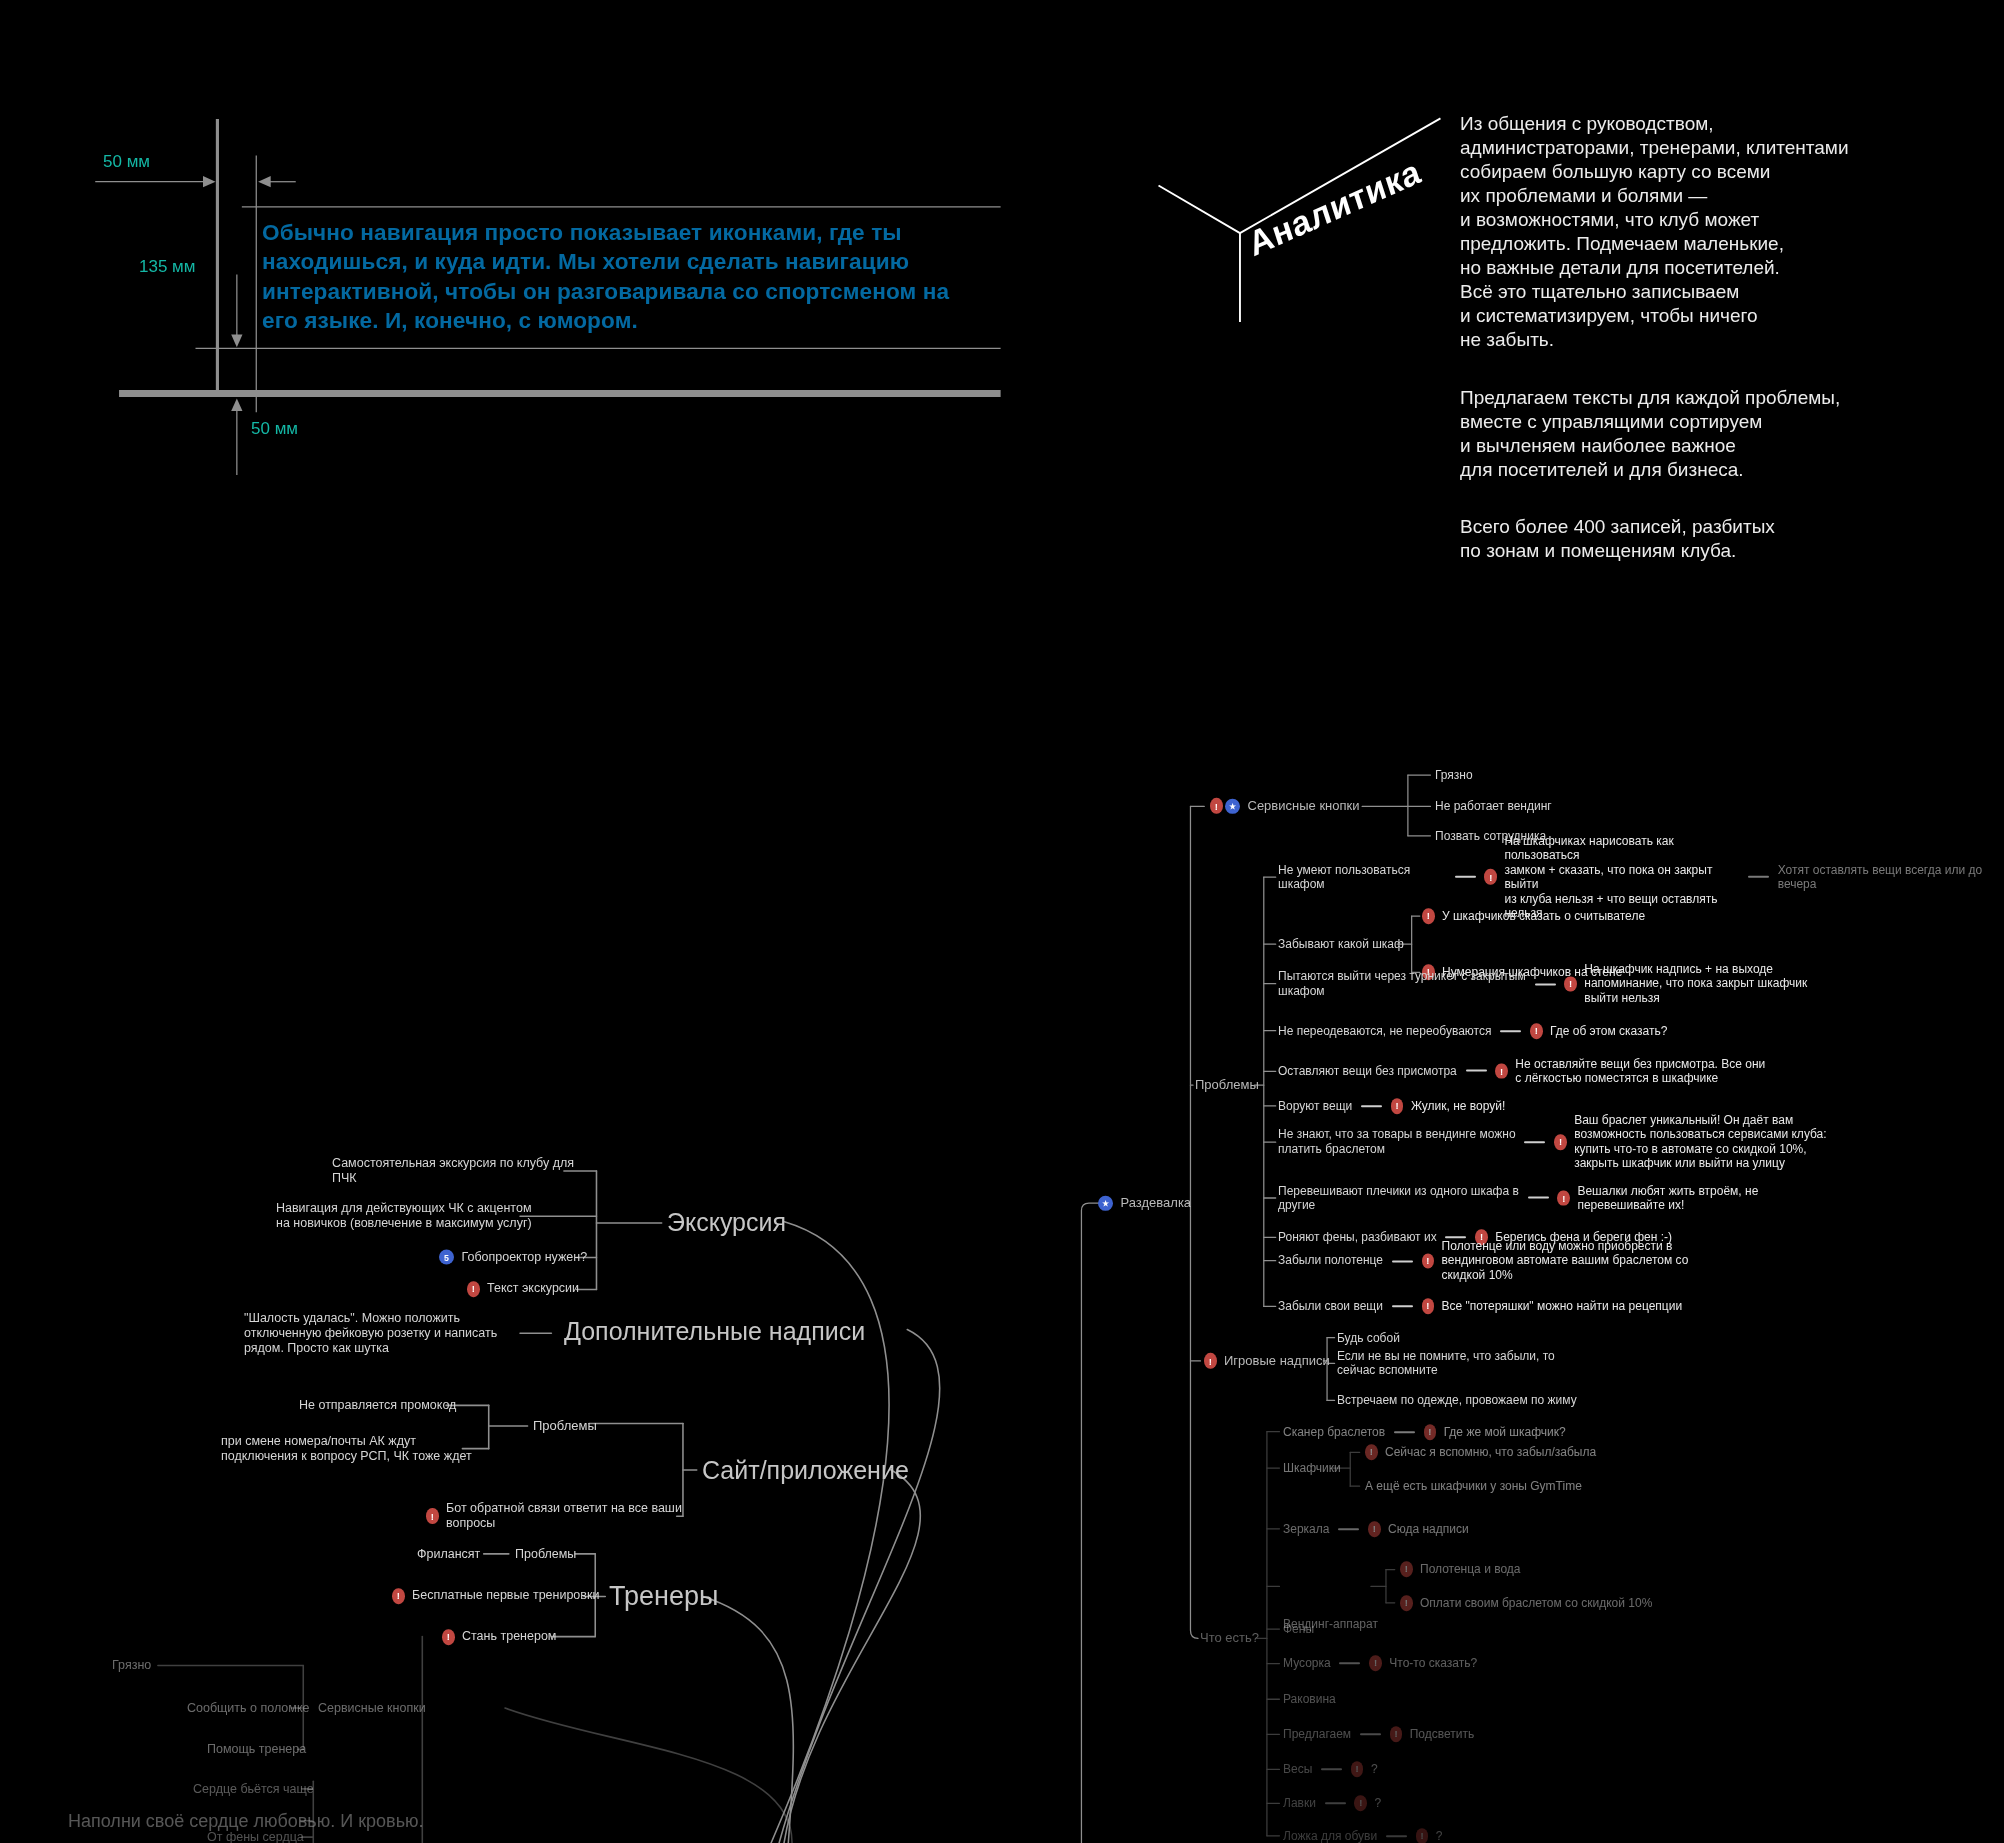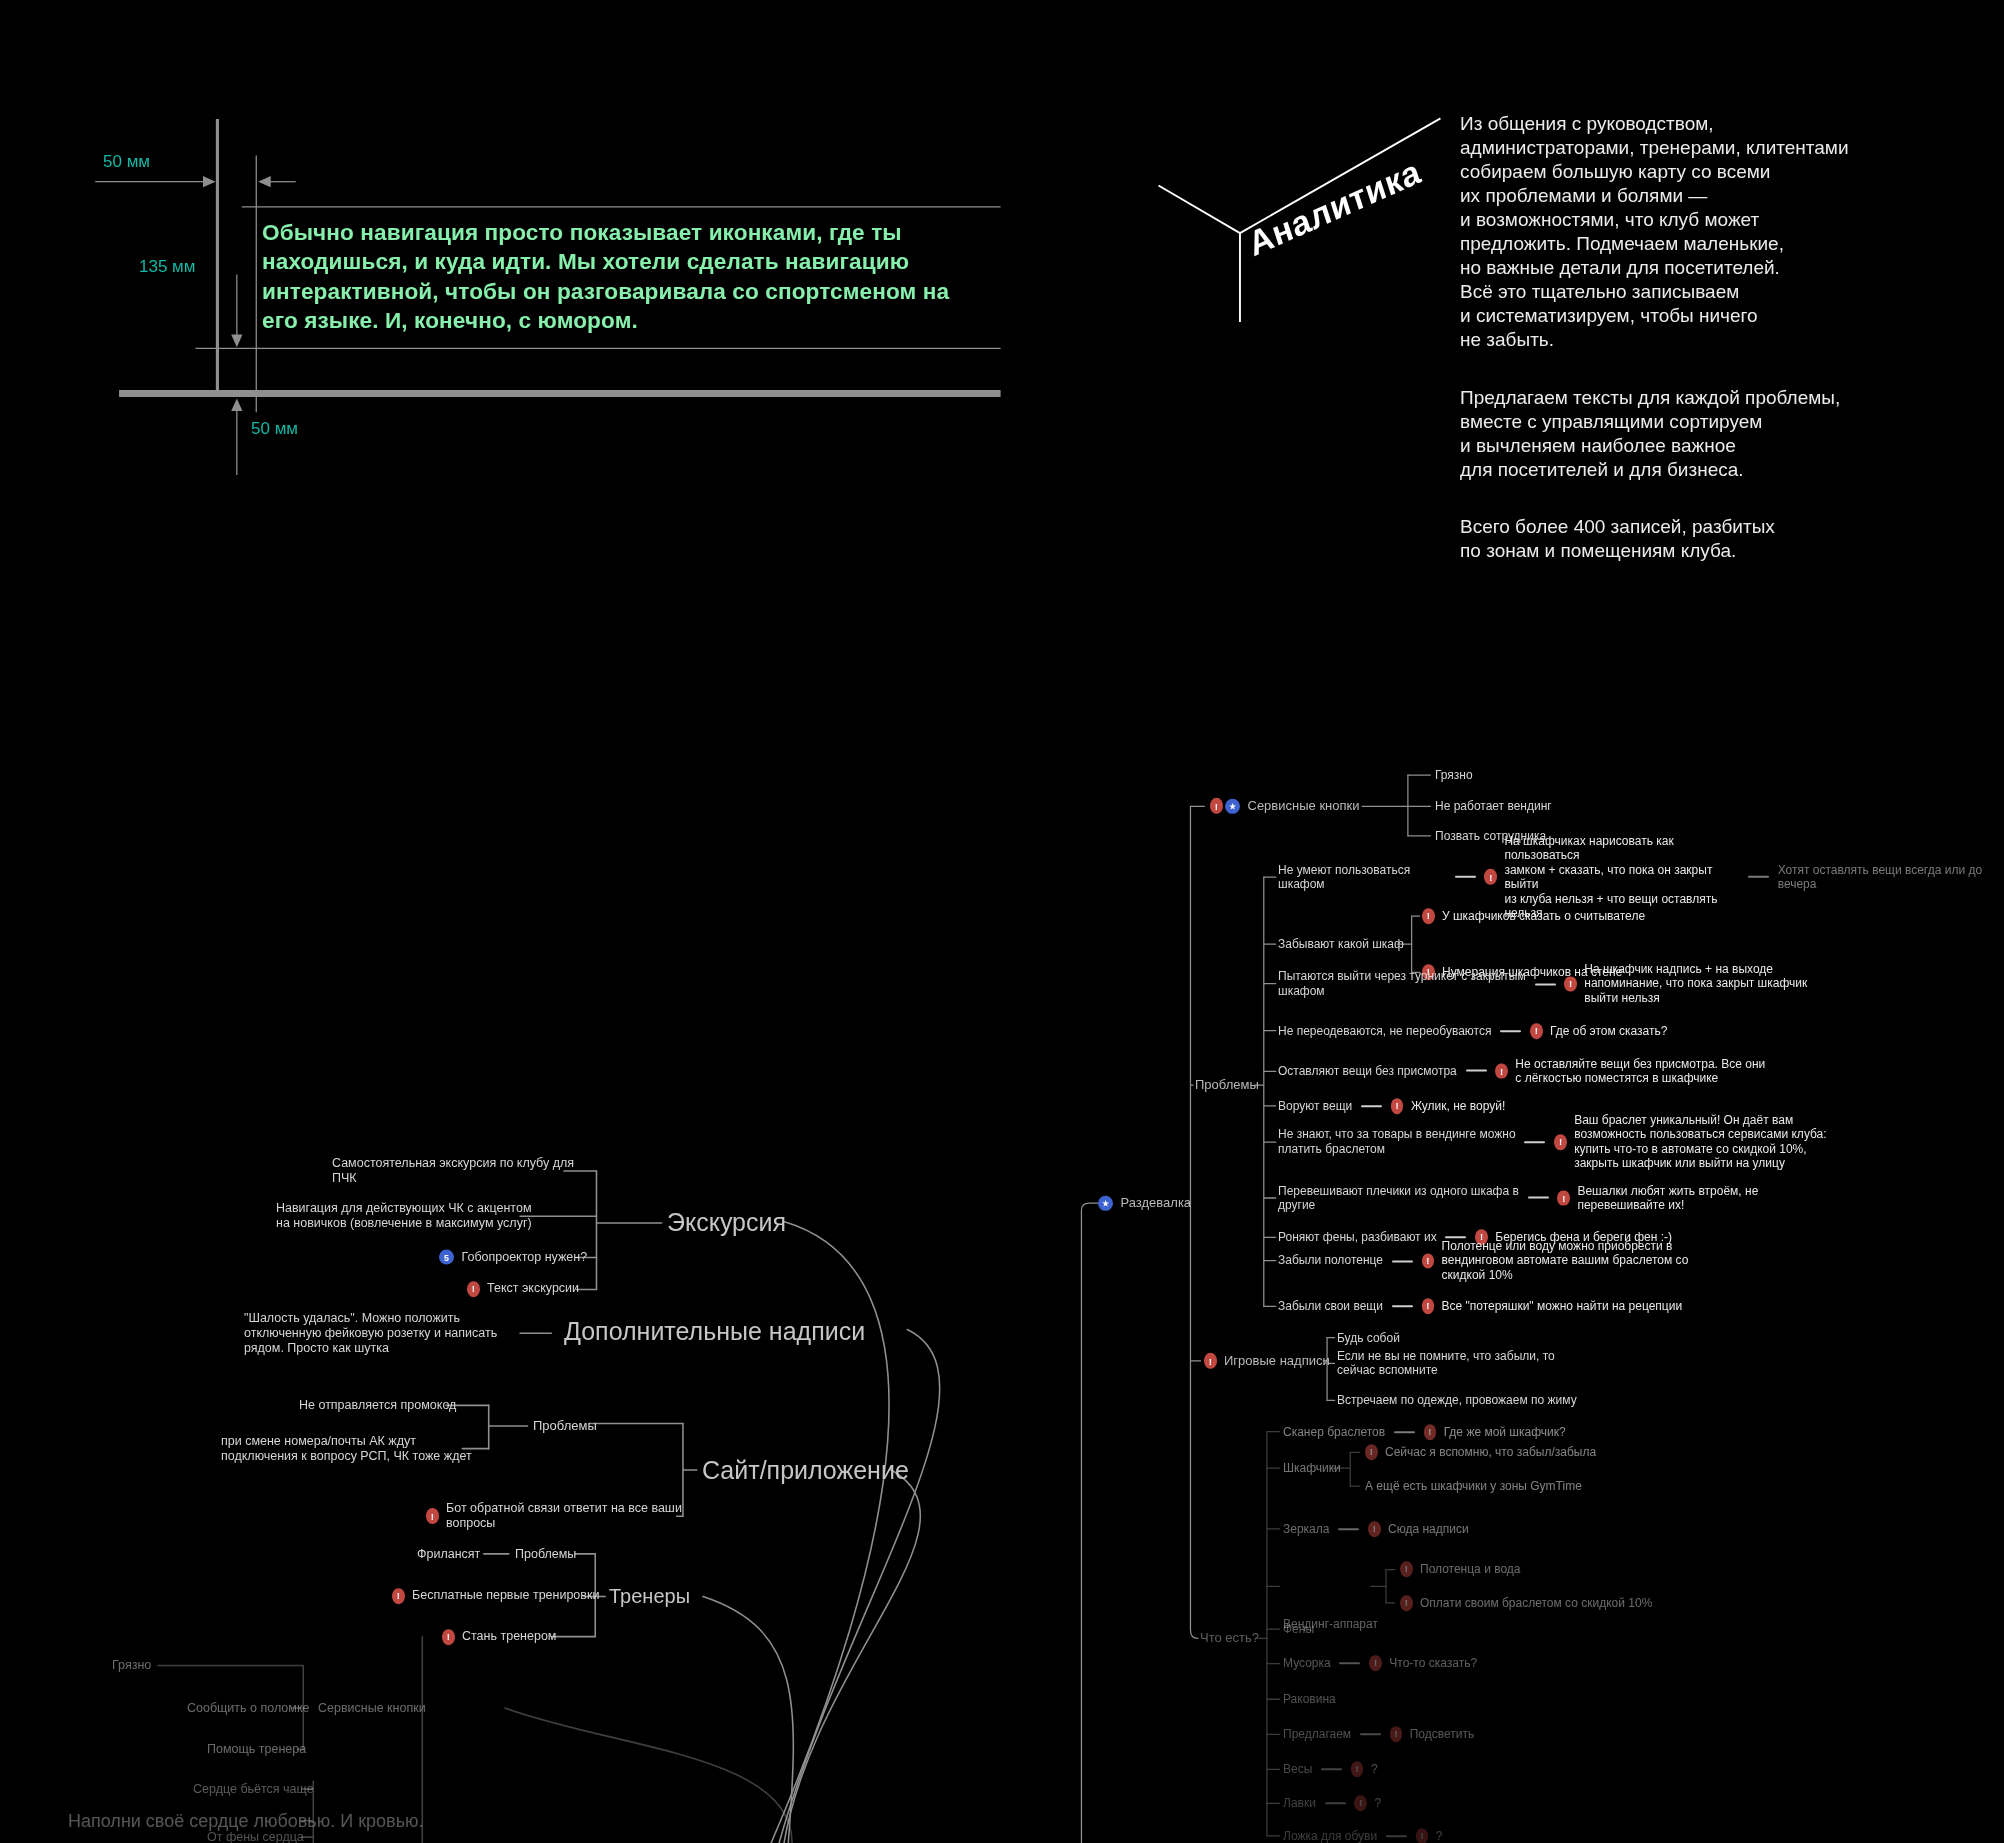--- a/index.html
+++ b/index.html
@@ -1,20 +1,20 @@
 <!DOCTYPE html>
 <html style="font-size:10px"><head>
 <meta charset="utf-8">
 <style>
   html,body{margin:0;padding:0;background:#000;}
   .canvas{position:relative;width:2005px;height:1844px;background:#000;overflow:hidden;
           font-family:"Liberation Sans",sans-serif;color:#d6d6d6;}
   svg.overlay{position:absolute;left:0;top:0;width:2005px;height:1844px;}
   .abs{position:absolute;white-space:pre-line;}
-  .headline{font-size:22.6px;font-weight:bold;line-height:29.4px;color:#86efac;letter-spacing:0.1px;}
+  .headline{font-size:22.6px;font-weight:bold;line-height:29.4px;color:#0369a1;letter-spacing:0.1px;}
   .dimlabel{font-size:17px;color:#14b8a6;}
   .analytics-label{font-size:34px;font-weight:bold;color:#ffffff;
                    transform:rotate(-24deg) skewX(-6deg);transform-origin:left center;letter-spacing:0.6px;}
   .para{font-size:19px;line-height:24px;color:#ececec;margin:0 0 22.6px 0;}
   .row{position:absolute;display:flex;align-items:center;transform:translateY(-50%);}
   .txt{white-space:pre-line;}
   .c-lbl{color:#d6d6d6;}
   .c-sol{color:#e9e9e9;}
   .c-cat{color:#b9b9b9;}
   .c-node{color:#c6c6c6;}
@@ -234,21 +234,21 @@
         <span class="txt c-lbl" style="font-size: 12.5px; line-height: 15px;">Фрилансят</span>
       </div>
       <div class="row" style="left: 515px; top: 1554px;">
         <span class="txt c-lbl" style="font-size: 12.5px; line-height: 15px;">Проблемы</span>
       </div>
       <div class="row" style="left: 392px; top: 1596px;">
         <span class="badge b-ex">!</span>
         <span class="txt c-lbl" style="font-size: 12.5px; line-height: 15px;">Бесплатные первые тренировки</span>
       </div>
       <div class="row" style="left: 609px; top: 1596px;">
-        <span class="txt c-node" style="font-size: 20px; line-height: 31px;">Тренеры</span>
+        <span class="txt c-node" style="font-size: 27px; line-height: 31px;">Тренеры</span>
       </div>
       <div class="row" style="left: 442px; top: 1637px;">
         <span class="badge b-ex">!</span>
         <span class="txt c-lbl" style="font-size: 12.5px; line-height: 15px;">Стань тренером</span>
       </div>
       <div class="row" style="left: 112px; top: 1665px; opacity: 0.5;">
         <span class="txt c-lbl" style="font-size: 12.5px; line-height: 15px;">Грязно</span>
       </div>
       <div class="row" style="left: 187px; top: 1708px; opacity: 0.5;">
         <span class="txt c-lbl" style="font-size: 12.5px; line-height: 15px;">Сообщить о поломке</span>

